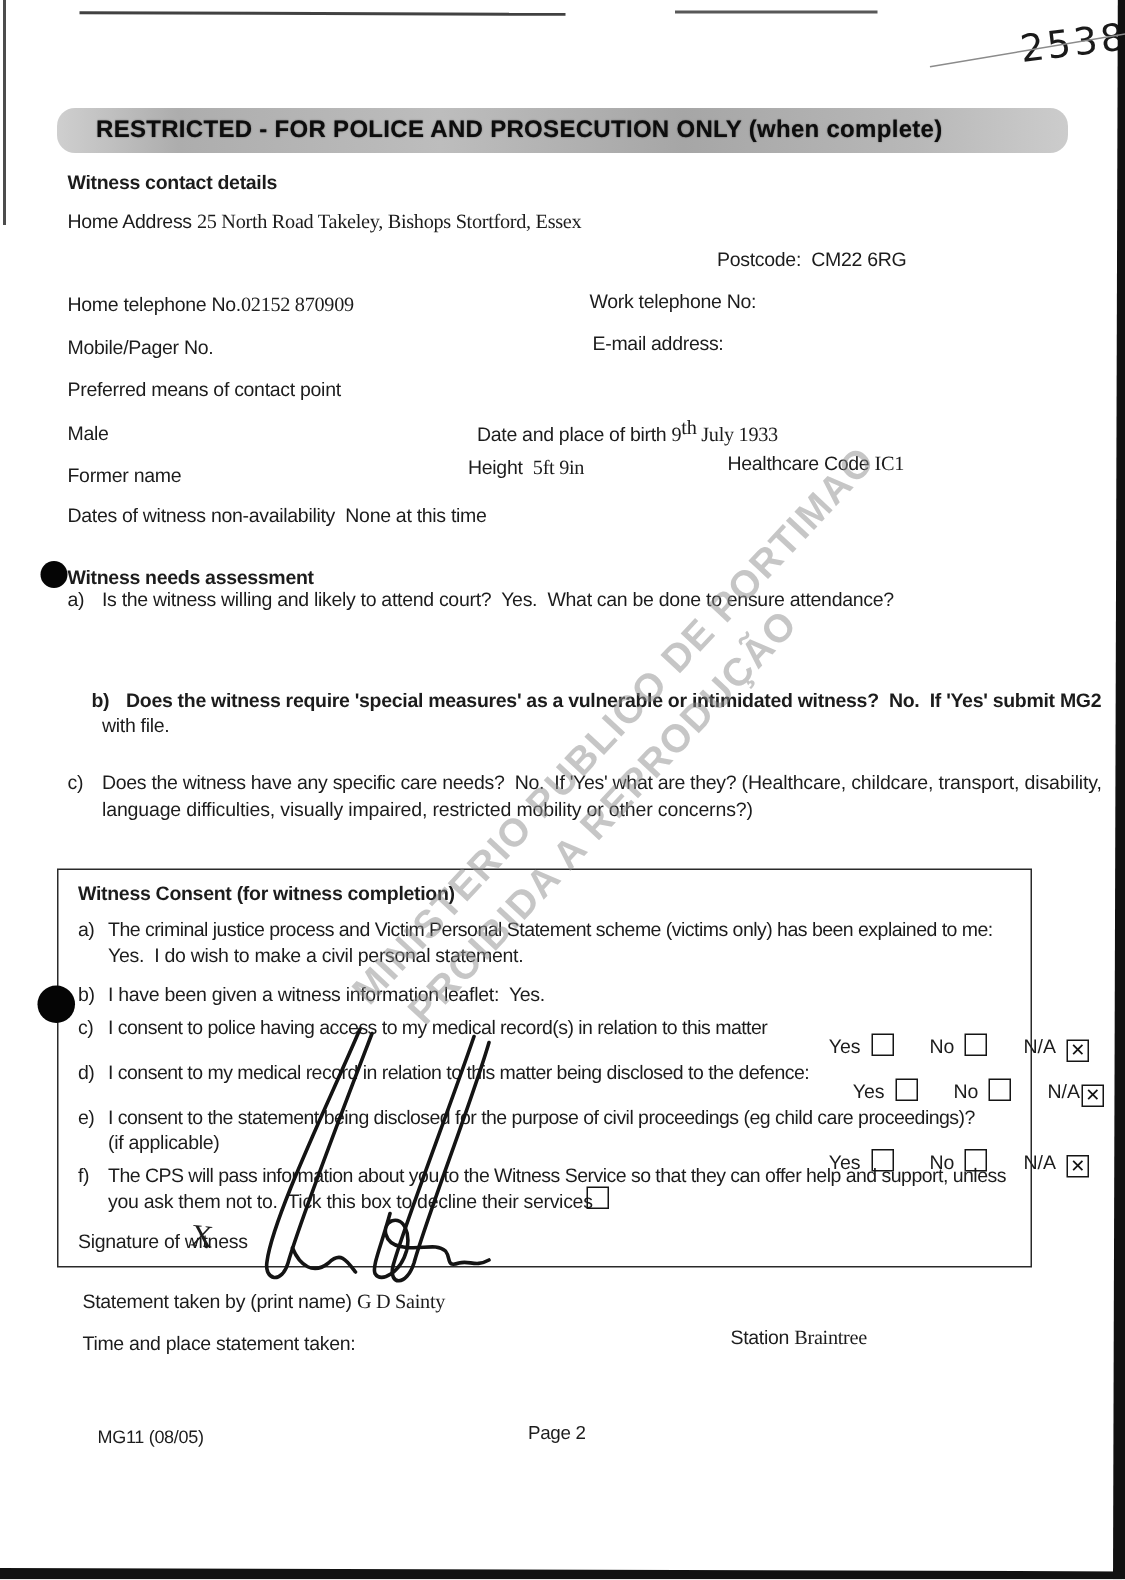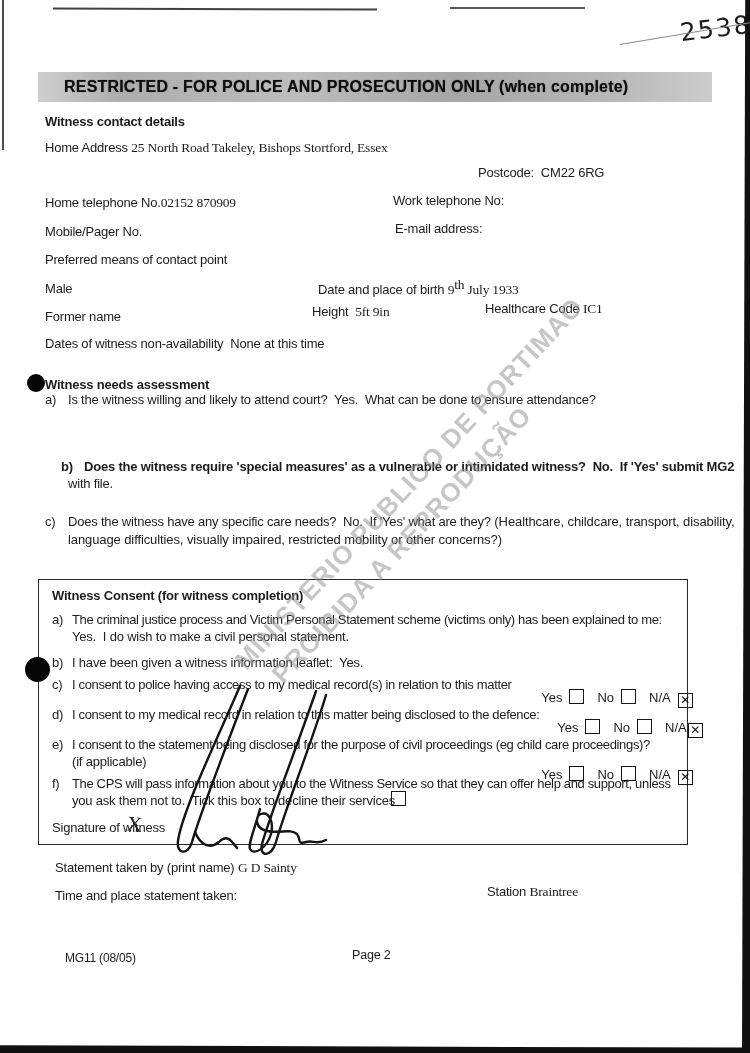--- a/index.html
+++ b/index.html
@@ -6,29 +6,29 @@
   .page{position:relative;width:750px;height:1053px;background:#ffffff;overflow:hidden;
         font-family:"Liberation Sans",sans-serif;color:#1c1c1c;}
   .line{position:absolute;white-space:pre;font-size:13px;letter-spacing:-0.2px;z-index:2;}
   .serif{font-family:"Liberation Serif",serif;font-size:13.5px;}
   .bold{font-weight:bold;}
   .small{font-size:13px;letter-spacing:-0.1px;}
   sup{font-size:9px;}
   
   .class-bar{position:absolute;left:38px;top:72px;width:674px;height:30px;z-index:2;
      background:linear-gradient(90deg,#cfcfcf,#adadad 12%,#bdbdbd 38%,#a6a6a6 62%,#b8b8b8 85%,#cccccc);
-     display:flex;align-items:center;}
+     display:flex;align-items:center;border-radius:12px;}
   .class-bar span{margin-left:26px;font-size:16px;font-weight:bold;color:#0d0d0d;
      letter-spacing:0.2px;text-shadow:0 0 1px rgba(20,20,20,0.65);}
   
   .consent-box{position:absolute;left:38px;top:579px;width:648px;height:264px;
      border:1.6px solid #2a2a2a;z-index:1;background:transparent;}
   
   .choices{position:absolute;white-space:pre;font-size:13px;z-index:3;}
-  .opt{margin-right:7px;}
+  .opt{margin-right:7px;margin-left:11px;}
   .cb{display:inline-block;width:13px;height:13px;border:1.7px solid #151515;
       margin-right:13px;text-align:center;vertical-align:-2px;
       font:bold 12px/13px "DejaVu Sans",sans-serif;color:#111;}
   .cb:last-child{margin-right:0;}
   
   .wm{position:absolute;z-index:5;pointer-events:none;font-family:"Liberation Sans",sans-serif;
       font-size:26px;font-weight:bold;color:#8f8f8f;opacity:0.5;letter-spacing:1px;white-space:pre;}
   
   .hole{position:absolute;background:#050505;border-radius:50%;z-index:4;}
   

